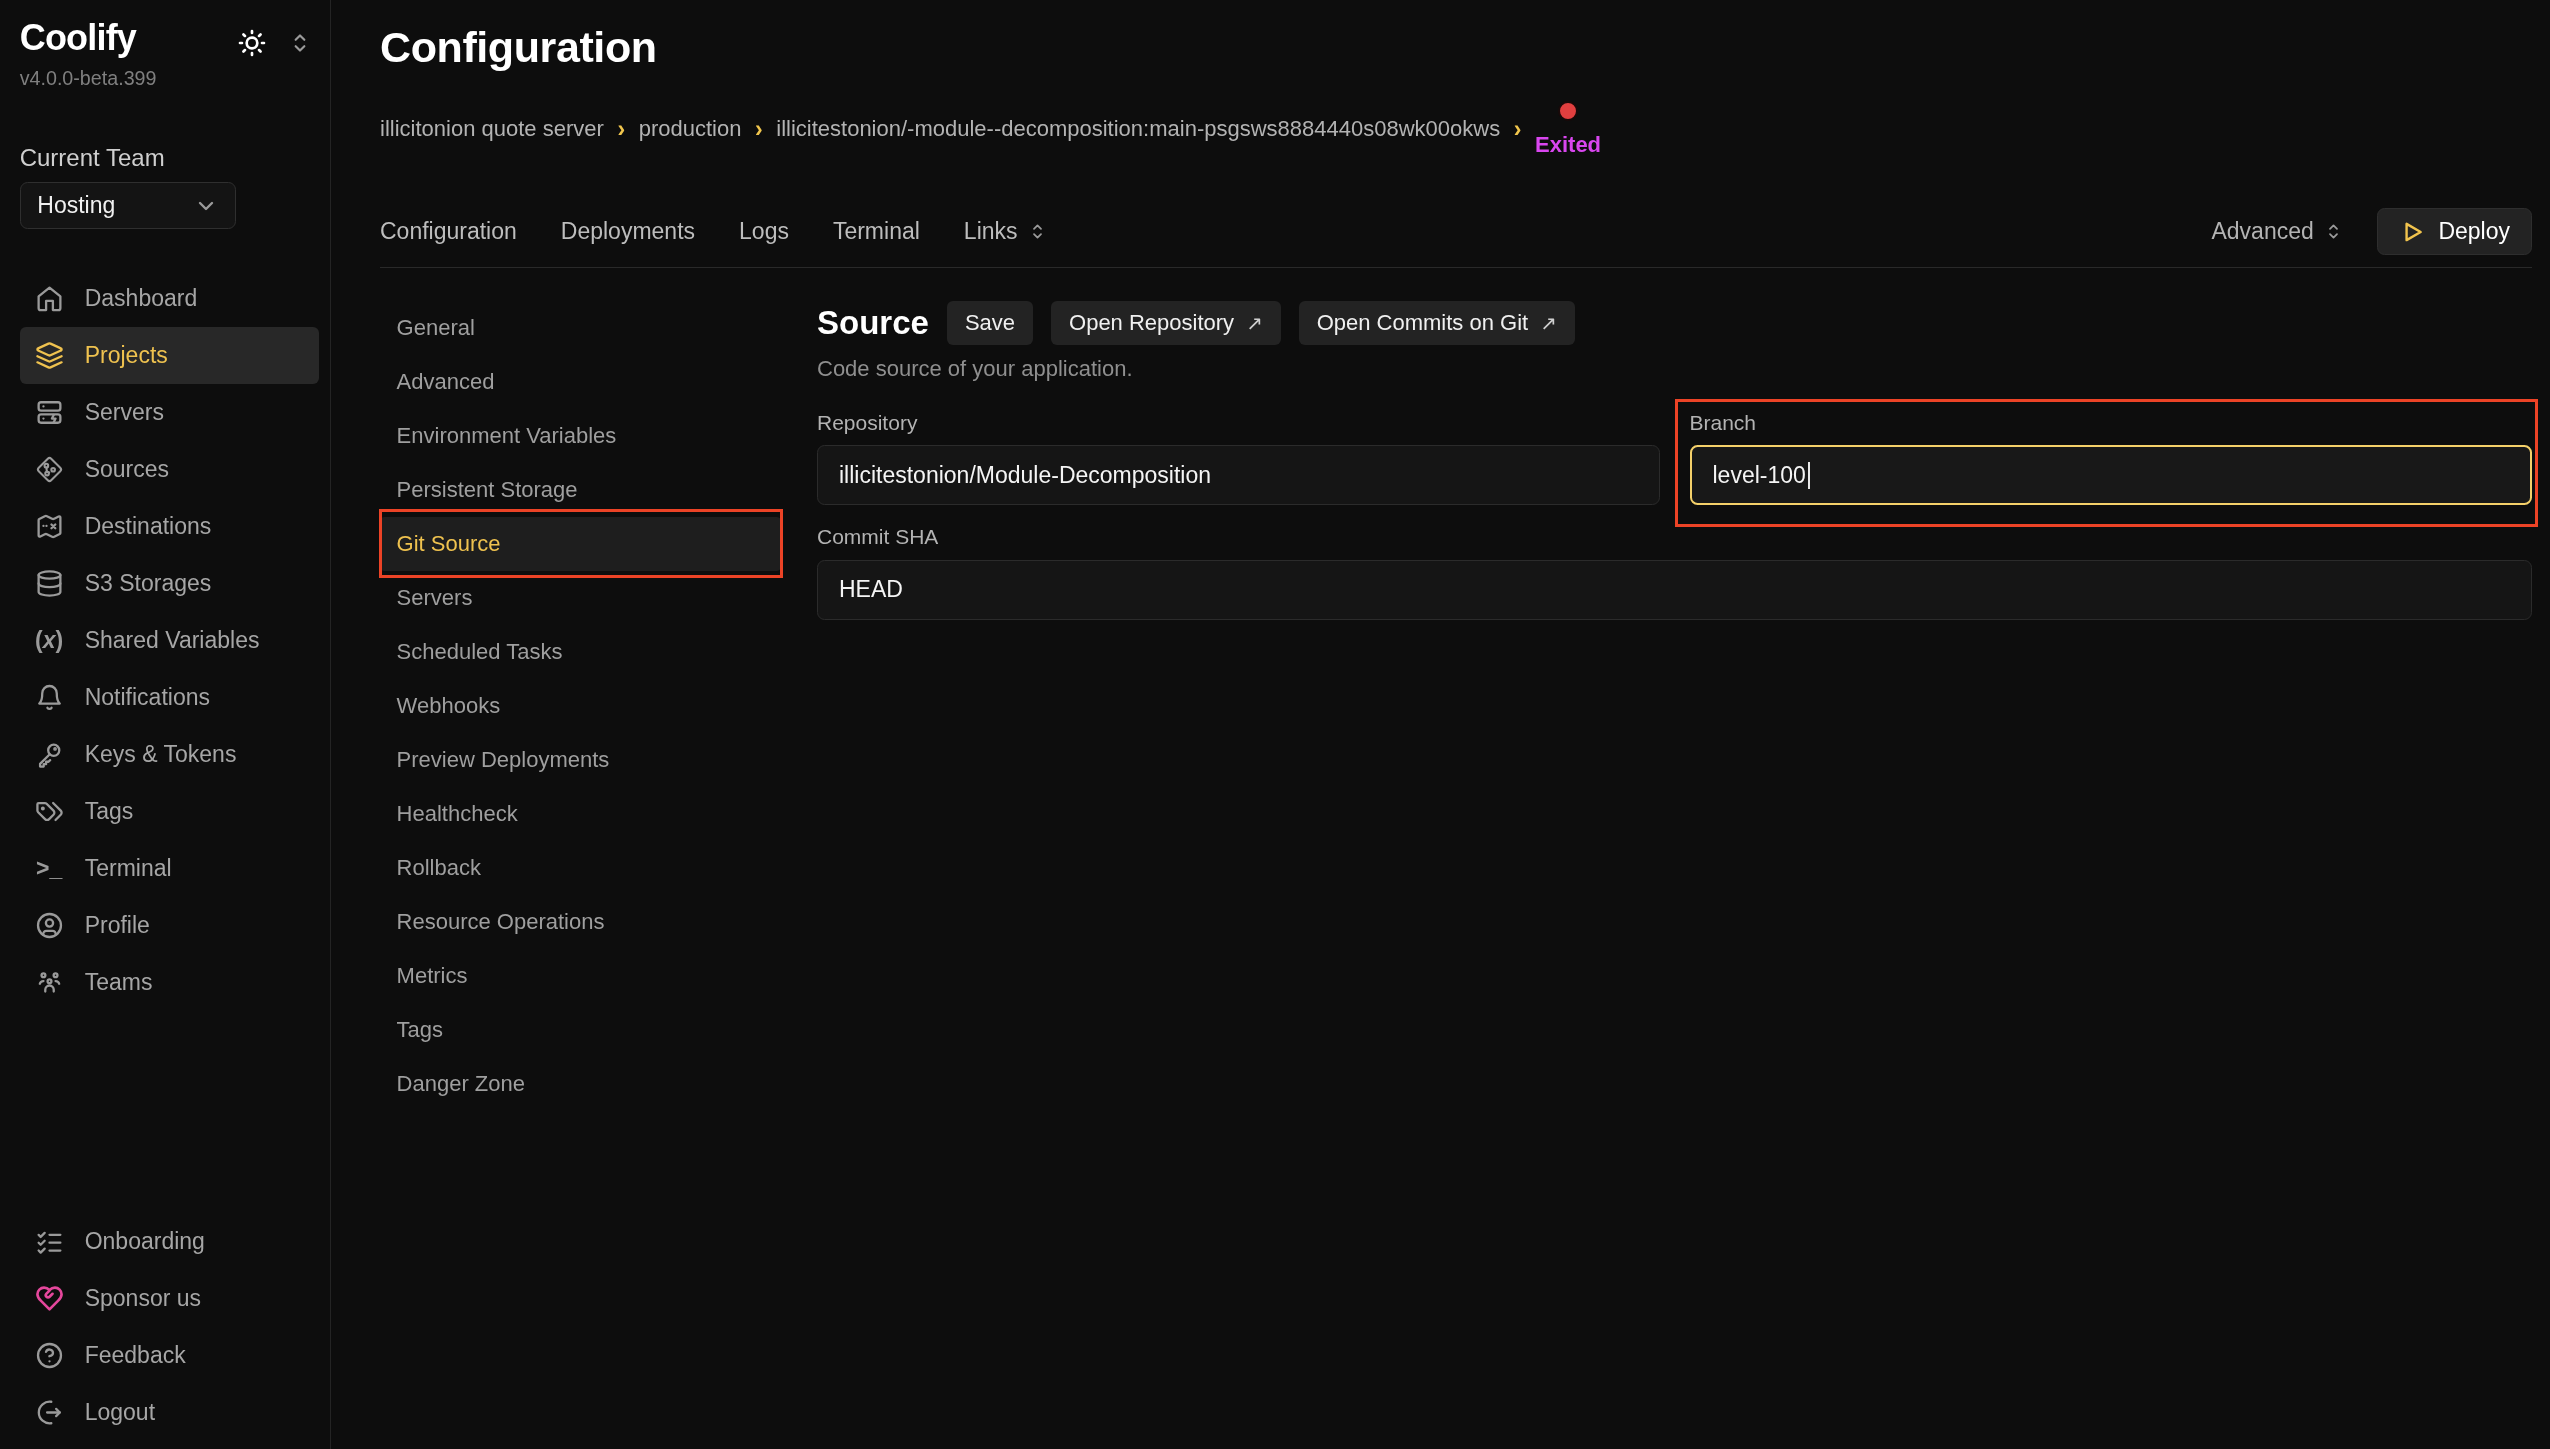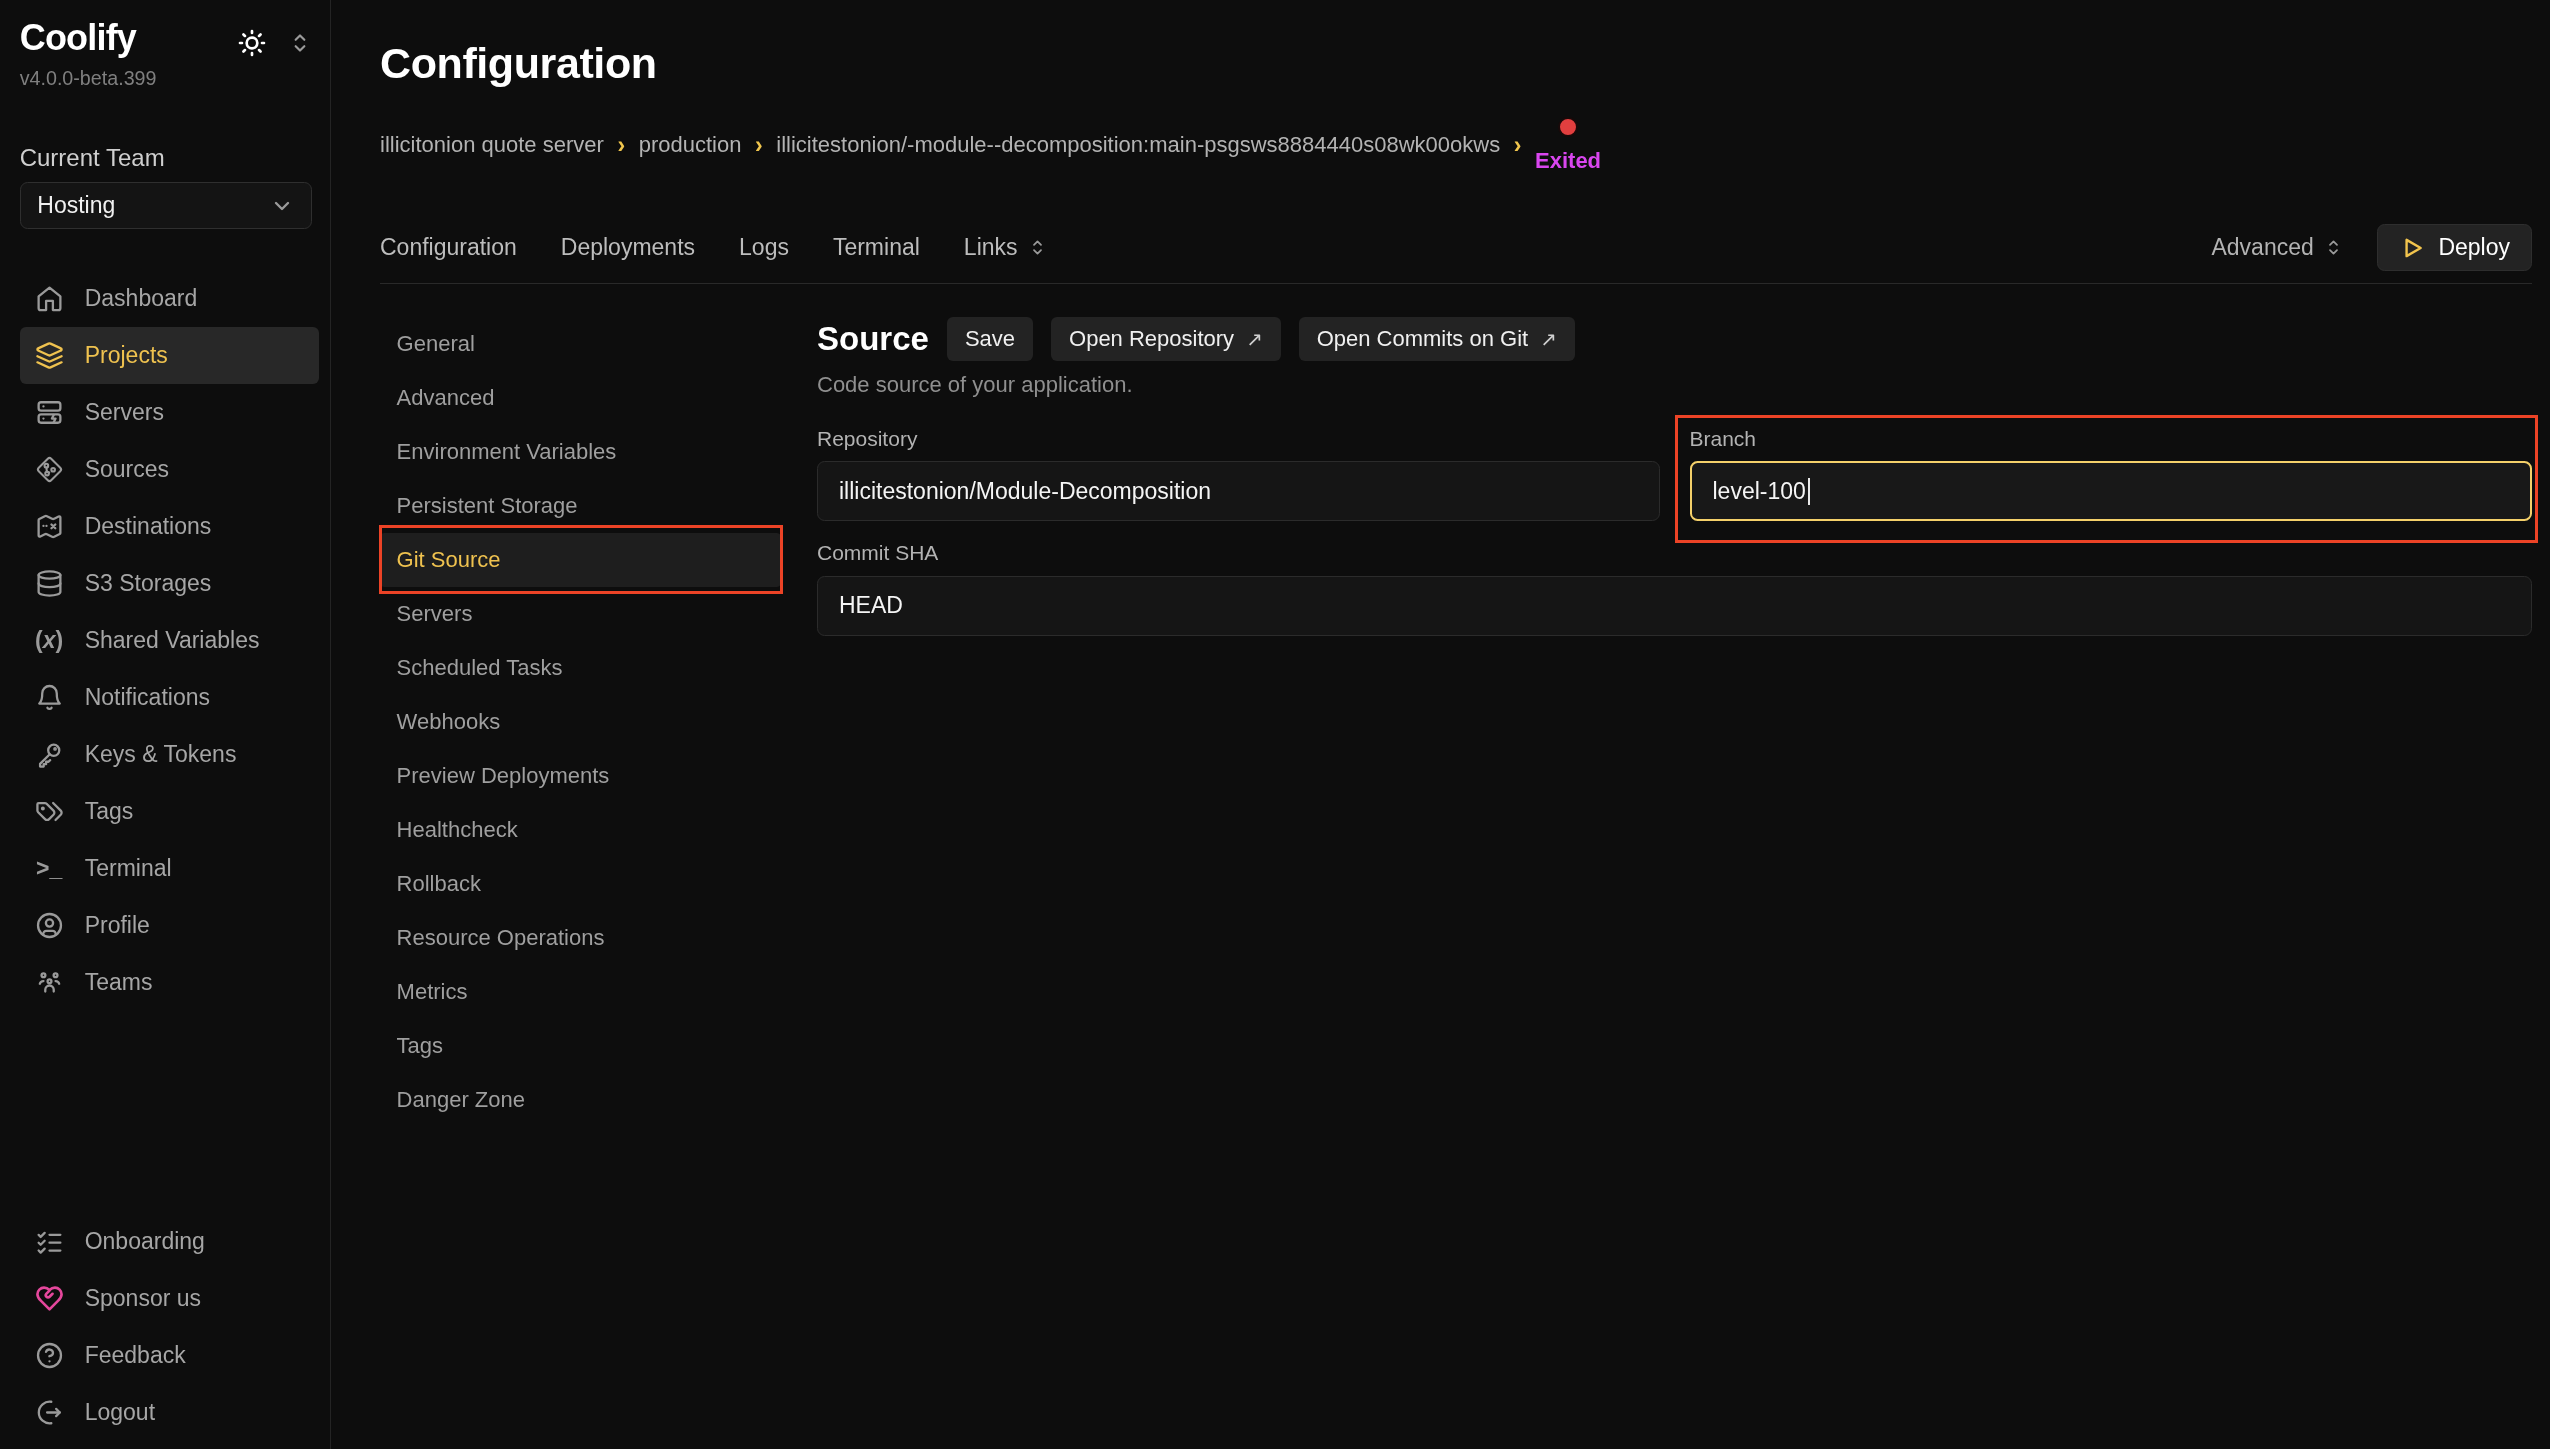--- a/index.html
+++ b/index.html
@@ -14,40 +14,40 @@
   .sidebar {
     position:absolute; left:0; top:0; width:331px; height:100%;
     background:#0d0d0d; border-right:1.5px solid #242424; padding:16.6px 0 0 19.7px;
   }
   .logo-row { display:flex; align-items:flex-start; padding-right:16.6px; }
   .logo { font-size:36px; font-weight:700; letter-spacing:-0.8px; color:#fff; }
   .logo-icons { margin-left:auto; display:flex; align-items:center; gap:19.7px; margin-top:10.6px; }
   .version { font-size:19.7px; color:#7f7f7f; margin-top:7.6px; }
   .team-label { margin-top:54px; font-size:24px; color:#cfcfcf; }
   .team-select {
-    margin-top:10.6px; width:292px; height:47px; background:#141414;
+    margin-top:10.6px; width:216px; height:47px; background:#141414;
     border:1.5px solid #2f2f2f; border-radius:7.6px; display:flex; align-items:center;
     padding:0 16.6px; font-size:23px; color:#f1f1f1; cursor:pointer;
   }
   .team-select .chev { margin-left:auto; }
 
   .nav { list-style:none; margin-top:41px; padding-right:10.6px; }
   .nav li {
     height:57px; display:flex; align-items:center; gap:21px; padding:0 15px;
     font-size:23px; color:#a6a6a6; border-radius:6px; cursor:pointer;
   }
   .nav li .nav-ico { width:29px; height:29px; flex:0 0 29px; color:#9a9a9a; display:flex; align-items:center; justify-content:center; }
   .nav li.active { background:#282828; color:#efc24f; }
   .nav li.active .nav-ico { color:#efc24f; }
   .nav li.pink .nav-ico { color:#e5479c; }
   .txt-ico { font-size:23px; font-weight:700; color:inherit; line-height:1; }
   .nav-footer { position:absolute; bottom:7.6px; left:19.7px; right:0; padding-right:10.6px; }
 
   
-  .main { position:absolute; left:332px; top:0; right:0; bottom:0; padding:16px 18px 0 48px; }
+  .main { position:absolute; left:332px; top:0; right:0; bottom:0; padding:0 18px 0 48px; }
   .page-title { margin-top:23px; font-size:43px; font-weight:700; letter-spacing:-0.4px; }
   .breadcrumb { margin-top:29px; display:flex; align-items:center; gap:13.6px; font-size:22px; color:#b3b3b3; }
   .breadcrumb .sep { color:#f1c64d; font-weight:700; font-size:23px; }
   .crumb { cursor:pointer; }
   .status { display:flex; align-items:center; gap:10.6px; color:#d946ef; font-weight:700;flex-direction:column; }
   .status .dot { width:20.4px; height:20.4px; border-radius:50%; background:#e23f3f; border:2.3px solid #1a0909; }
 
   .tabbar { margin-top:50px; display:flex; align-items:center; height:48px; }
   .tabs { display:flex; align-items:center; gap:44px; font-size:23px; color:#bdbdbd; }
   .tab { cursor:pointer; display:flex; align-items:center; gap:9px; }

